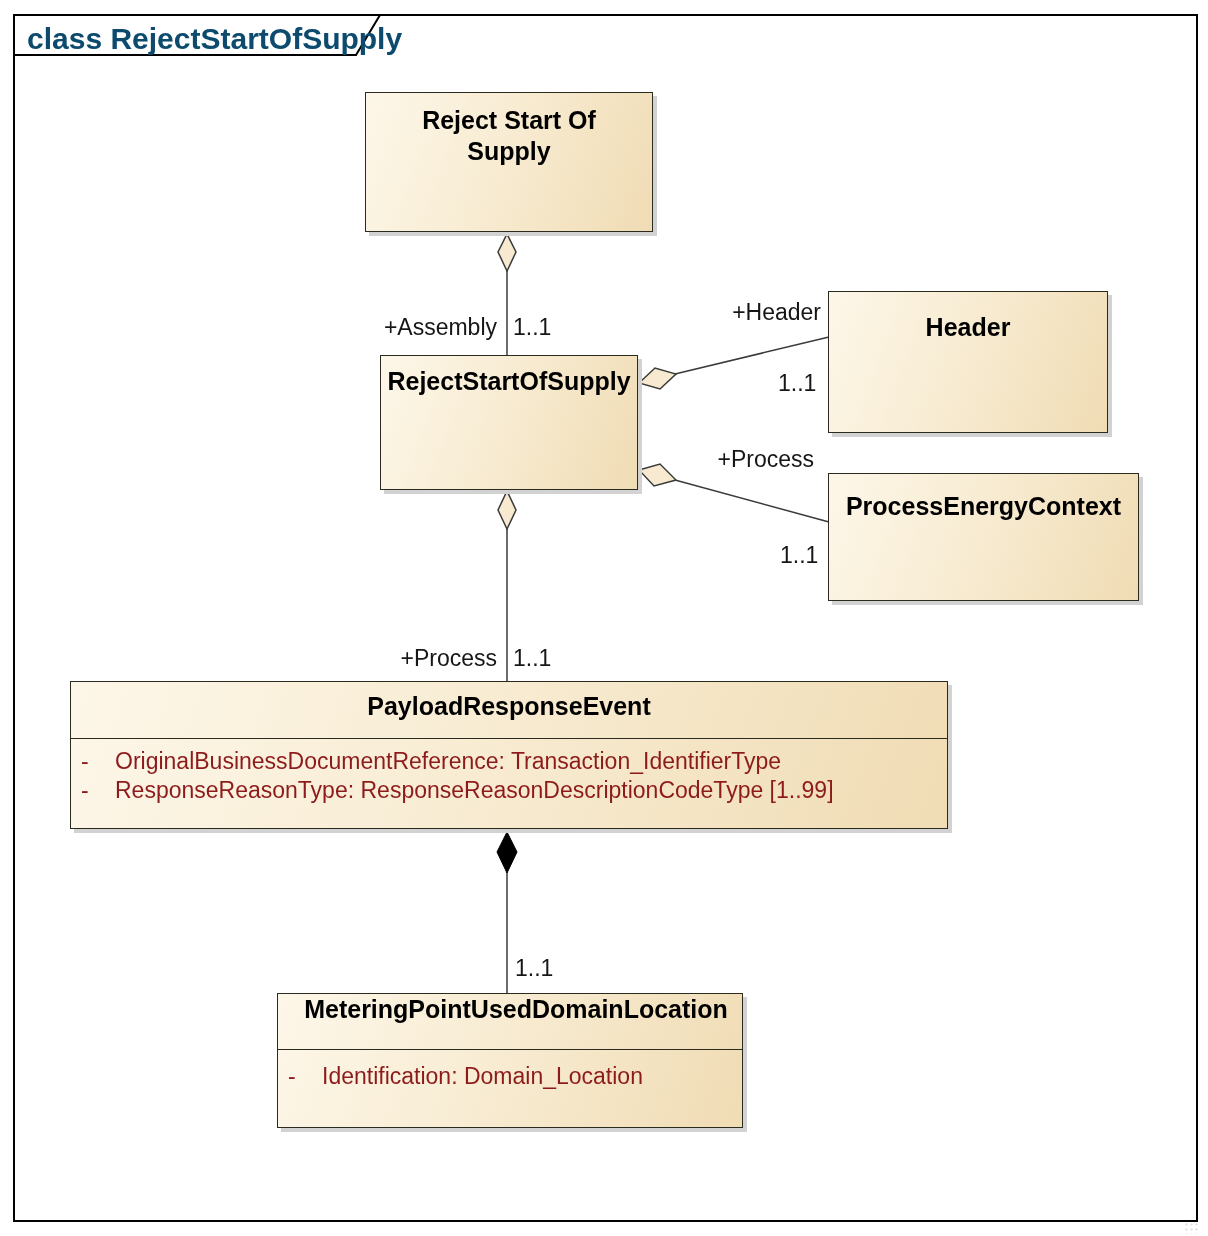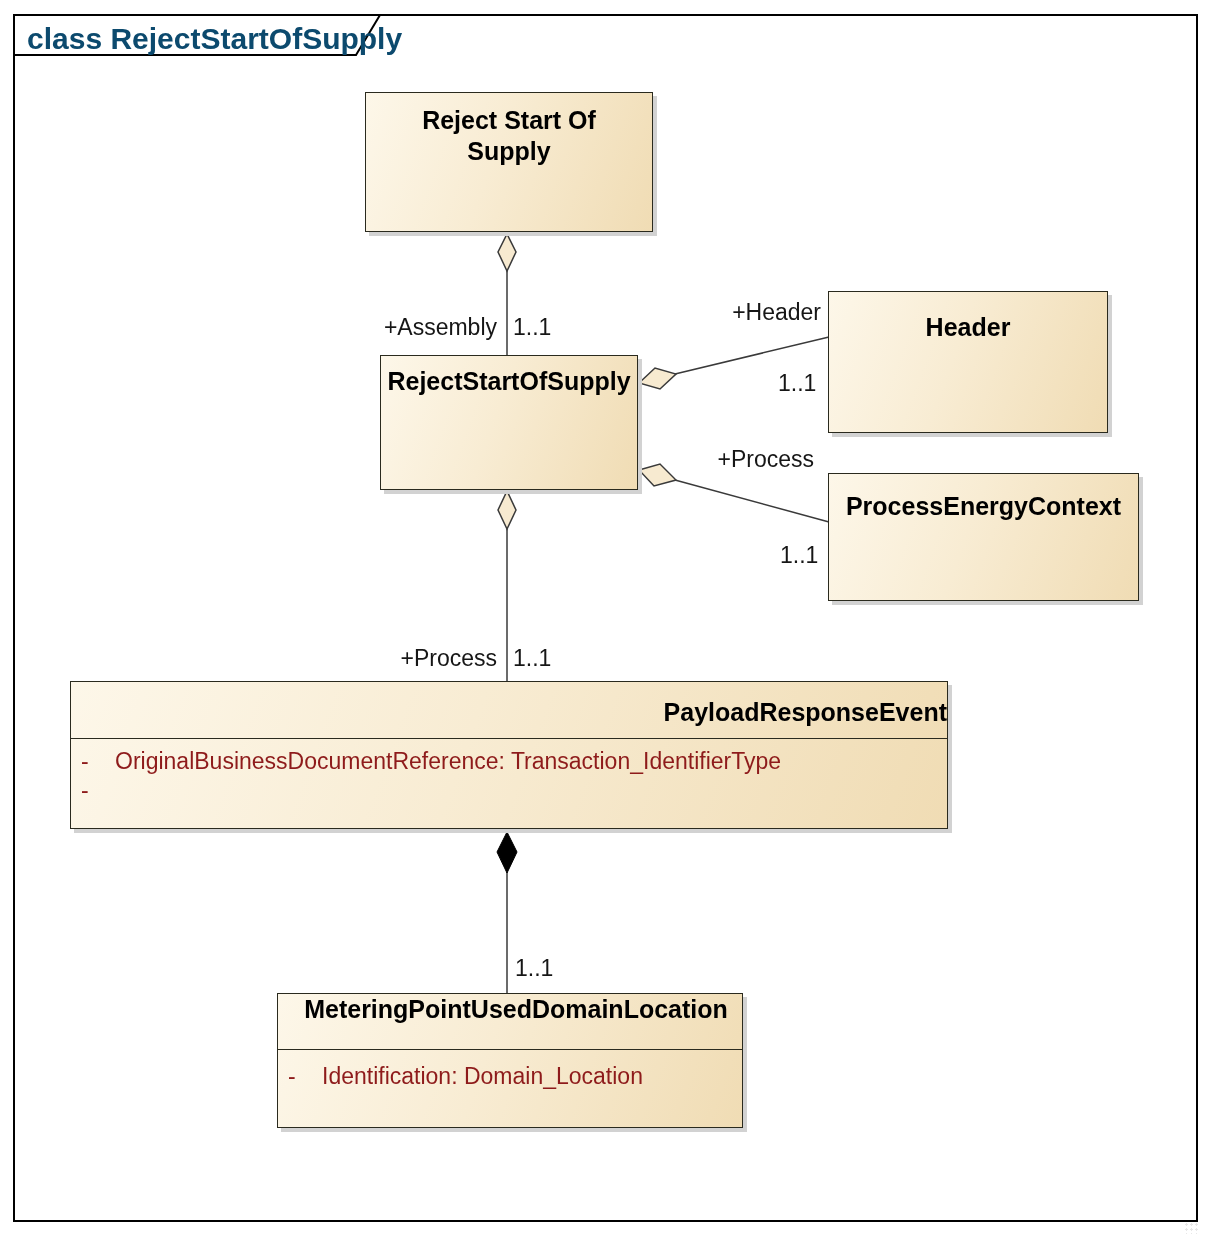--- a/index.html
+++ b/index.html
@@ -73,28 +73,29 @@
 
 <div class="uml-class" style="left:828px;top:291px;width:280px;height:142px;">
   <div class="uml-title" style="padding-top:20px;">Header</div>
 </div>
 
 <div class="uml-class" style="left:828px;top:473px;width:311px;height:128px;">
   <div class="uml-title" style="padding-top:17px;">ProcessEnergyContext</div>
 </div>
 
 <div class="uml-class" style="left:70px;top:681px;width:878px;height:148px;">
-  <div class="uml-title" style="height:56px;padding-top:15px;box-sizing:border-box;text-align:right;">PayloadResponseEvent</div>
+  <div class="uml-title" style="height:56px;padding-top:9px;box-sizing:border-box;">PayloadResponseEvent</div>
   <div class="uml-attrs" style="padding-top:8px;">
     <div class="attr-row">
       <span class="attr-vis">-</span>
       <span>OriginalBusinessDocumentReference: Transaction_IdentifierType</span>
     </div>
     <div class="attr-row">
       <span class="attr-vis">-</span>
+      <span>ResponseReasonType: ResponseReasonDescriptionCodeType [1..99]</span>
     </div>
   </div>
 </div>
 
 <div class="uml-class" style="left:277px;top:993px;width:466px;height:135px;">
   <div class="uml-title" style="height:55px;box-sizing:border-box;margin-left:12px;">MeteringPointUsedDomainLocation</div>
   <div class="uml-attrs" style="padding-top:12px;">
     <div class="attr-row">
       <span class="attr-vis">-</span>
       <span>Identification: Domain_Location</span>

